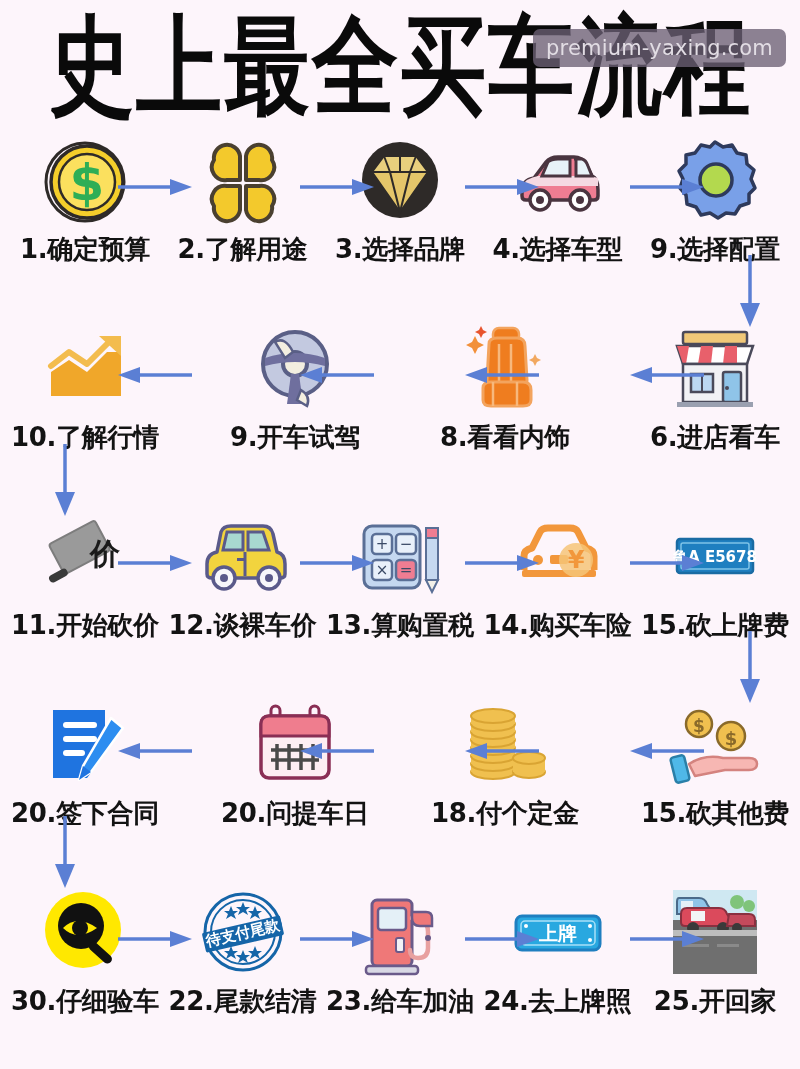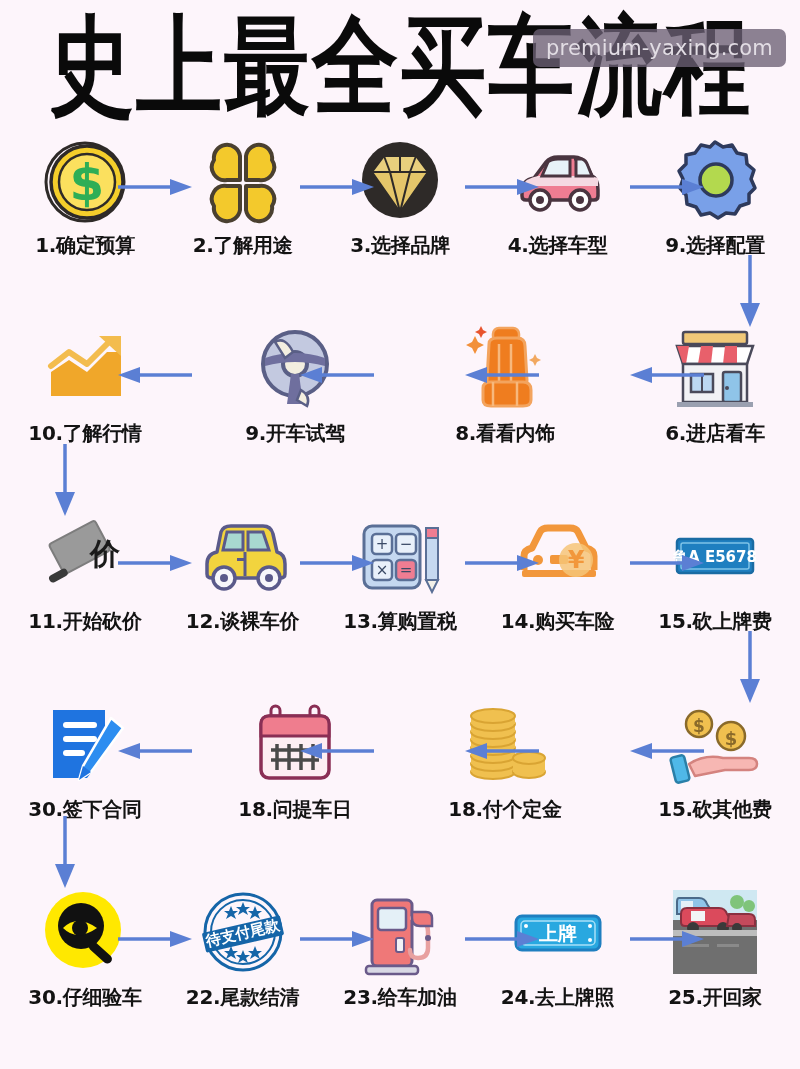--- a/index.html
+++ b/index.html
@@ -83,21 +83,21 @@
   .icon-box {
     width: 100px;
     height: 100px;
     display: flex;
     align-items: center;
     justify-content: center;
     position: relative;
   }
   .step-label {
     font-family: "DejaVu Sans", "Liberation Sans", sans-serif;
-    font-size: 20px;
+    font-size: 26px;
     font-weight: 700;
     color: #131313;
     white-space: nowrap;
     margin-top: 2px;
     letter-spacing: -0.3px;
   }
 
   
   .h-arrow {
     position: absolute;
@@ -456,21 +456,21 @@
       <div class="icon-box">
         <svg class="art" viewBox="0 0 100 100">
           <path d="M18 16 L70 16 L70 60 L52 84 L18 84 Z" fill="#1f74e0"></path>
           <rect x="28" y="28" width="34" height="6" rx="3" fill="#fff"></rect>
           <rect x="28" y="42" width="34" height="6" rx="3" fill="#fff"></rect>
           <rect x="28" y="56" width="22" height="6" rx="3" fill="#fff"></rect>
           <path d="M76 24 L88 34 L56 78 L44 86 L48 72 Z" fill="#2d8df0" stroke="#fff" stroke-width="2.5" stroke-linejoin="round"></path>
           <path d="M44 86 L48 72 L56 78 Z" fill="#1f74e0"></path>
         </svg>
       </div>
-      <div class="step-label">30.签下合同</div>
+      <div class="step-label">20.签下合同</div>
     </div>
 
     <div class="h-arrow" style="left:118px;">
       <svg width="74" height="18" viewBox="0 0 74 18">
             <line x1="18" y1="9" x2="74" y2="9" stroke="#5b7fd4" stroke-width="3.5"></line>
             <polygon points="22,1 0,9 22,17" fill="#5b7fd4"></polygon>
           </svg>
     </div>
 
     <div class="step">
@@ -483,21 +483,21 @@
           <g stroke="#4a4a4a" stroke-width="3.5">
             <line x1="32" y1="50" x2="32" y2="76"></line>
             <line x1="44" y1="50" x2="44" y2="76"></line>
             <line x1="56" y1="50" x2="56" y2="76"></line>
             <line x1="68" y1="50" x2="68" y2="76"></line>
             <line x1="26" y1="56" x2="74" y2="56"></line>
             <line x1="26" y1="66" x2="74" y2="66"></line>
           </g>
         </svg>
       </div>
-      <div class="step-label">18.问提车日</div>
+      <div class="step-label">20.问提车日</div>
     </div>
 
     <div class="h-arrow" style="left:300px;">
       <svg width="74" height="18" viewBox="0 0 74 18">
             <line x1="18" y1="9" x2="74" y2="9" stroke="#5b7fd4" stroke-width="3.5"></line>
             <polygon points="22,1 0,9 22,17" fill="#5b7fd4"></polygon>
           </svg>
     </div>
 
     <div class="step">

